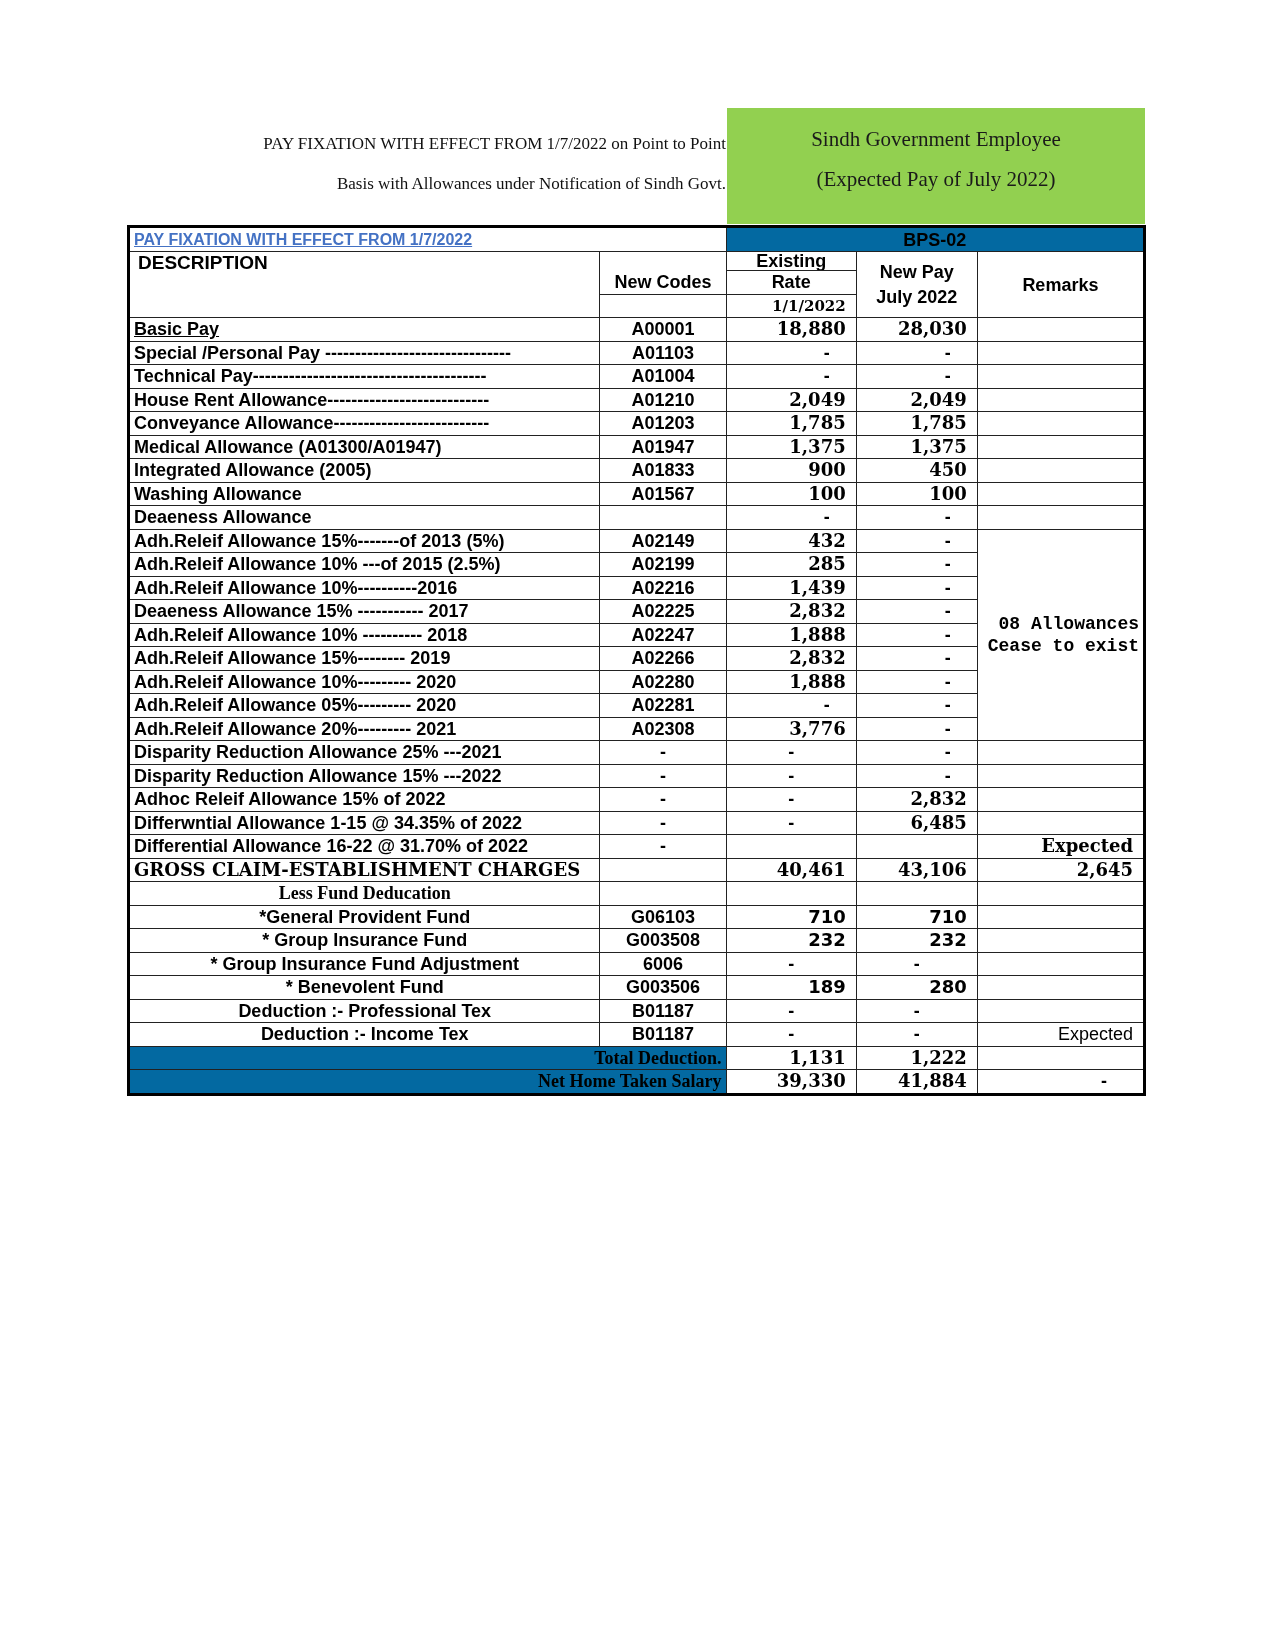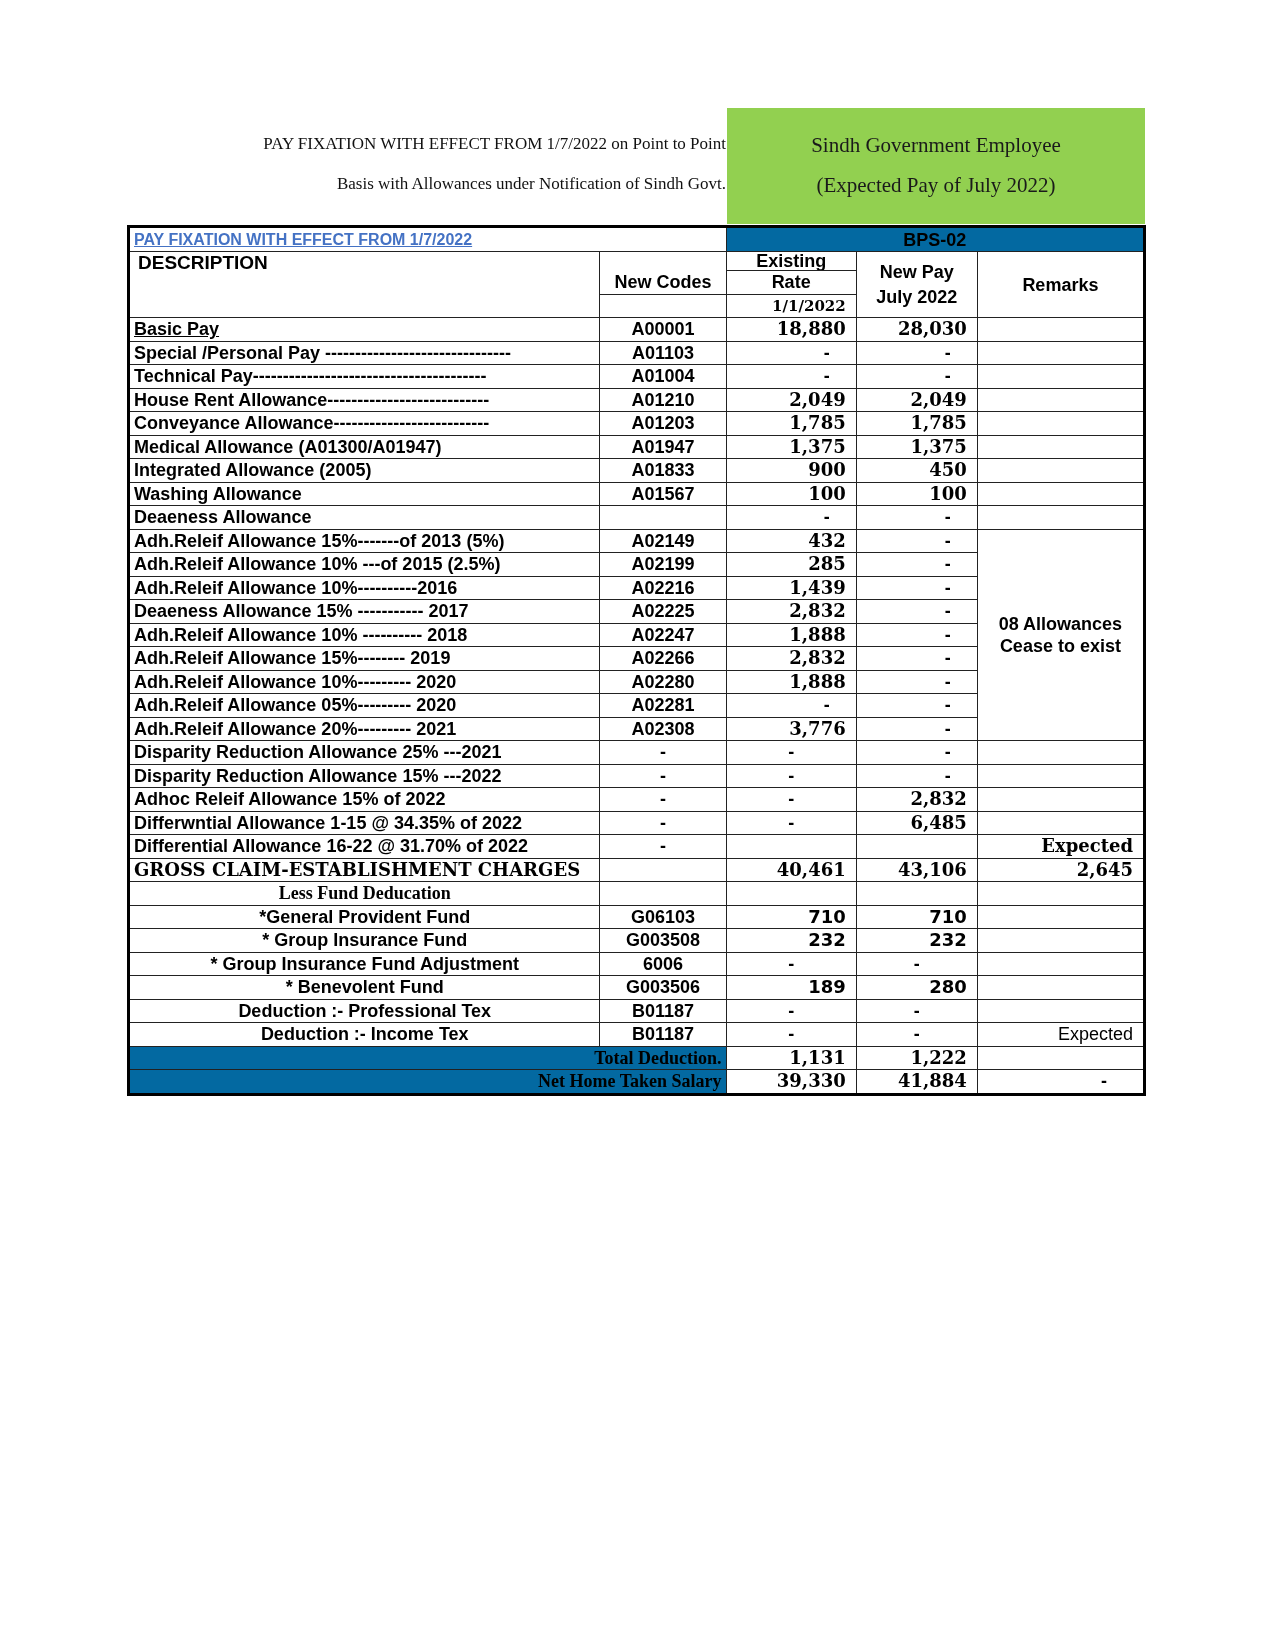--- a/index.html
+++ b/index.html
@@ -2,36 +2,36 @@
 <html><head>
 <meta charset="utf-8">
 <style>
   html, body { margin:0; padding:0; background:#ffffff; }
   body { width:1275px; height:1650px; position:relative; font-family:"Liberation Sans", sans-serif; color:#000; }
   .title-left { position:absolute; left:128px; top:108px; width:598px; height:116px; text-align:right; font-family:Liberation Serif, serif; font-size:17px; color:#111; }
   .title-left div { line-height:40px; }
   .title-left .l1 { margin-top:16px; }
   .title-right { position:absolute; left:727px; top:108px; width:418px; height:116px; background:#92d050; text-align:center; font-family:"Liberation Serif", serif; font-size:21px; color:#1a1a1a; }
   .title-right div { line-height:40px; }
-  .title-right .l1 { margin-top:17px; }
+  .title-right .l1 { margin-top:11px; }
 
   table.pay { position:absolute; left:127px; top:225px; width:1019px; border-collapse:collapse; border:3px solid #000; table-layout:fixed; }
   table.pay td { border:1.5px solid #222; height:22.5px; padding:0 4px; font-size:18px; font-weight:bold; line-height:22px; white-space:nowrap; overflow:hidden; }
   col.c1 { width:471px; } col.c2 { width:126px; } col.c3 { width:130px; } col.c4 { width:121px; } col.c5 { width:167px; }
   .link { color:#4472c4; text-decoration:underline; font-weight:bold; font-size:16px; }
   .yellow { background:#0369a1; }
   .center { text-align:center; }
   .right { text-align:right; }
   .num { text-align:right; font-family:"DejaVu Serif", serif; font-size:17px; padding-right:10px !important; }
   .numsans { text-align:right; font-family:"DejaVu Sans", sans-serif; font-size:17px; font-weight:normal; padding-right:10px !important; }
   .dash { text-align:right; padding-right:26px !important; }
   .serif-plain { font-family:"DejaVu Serif", serif; font-weight:normal; font-size:17px; }
   .serif-big { font-family:"Liberation Serif", serif; font-weight:normal; font-size:20px; }
   .u { text-decoration:underline; }
-  .remark-merge { text-align:center; font-family:Liberation Sans, sans-serif; font-size:17px; vertical-align:middle; line-height:25px; }
+  .remark-merge { text-align:right; font-family:Liberation Mono, monospace; font-size:17px; vertical-align:middle; line-height:25px; }
   .hdr td { vertical-align:top; }
   .bps { text-align:center; font-size:18px; }
   .nohb { border-bottom:none !important; }
   .noht { border-top:none !important; }
 </style>
 </head>
 <body>
 
 <div class="title-left">
   <div class="l1">PAY FIXATION WITH EFFECT FROM 1/7/2022 on Point to Point</div>

